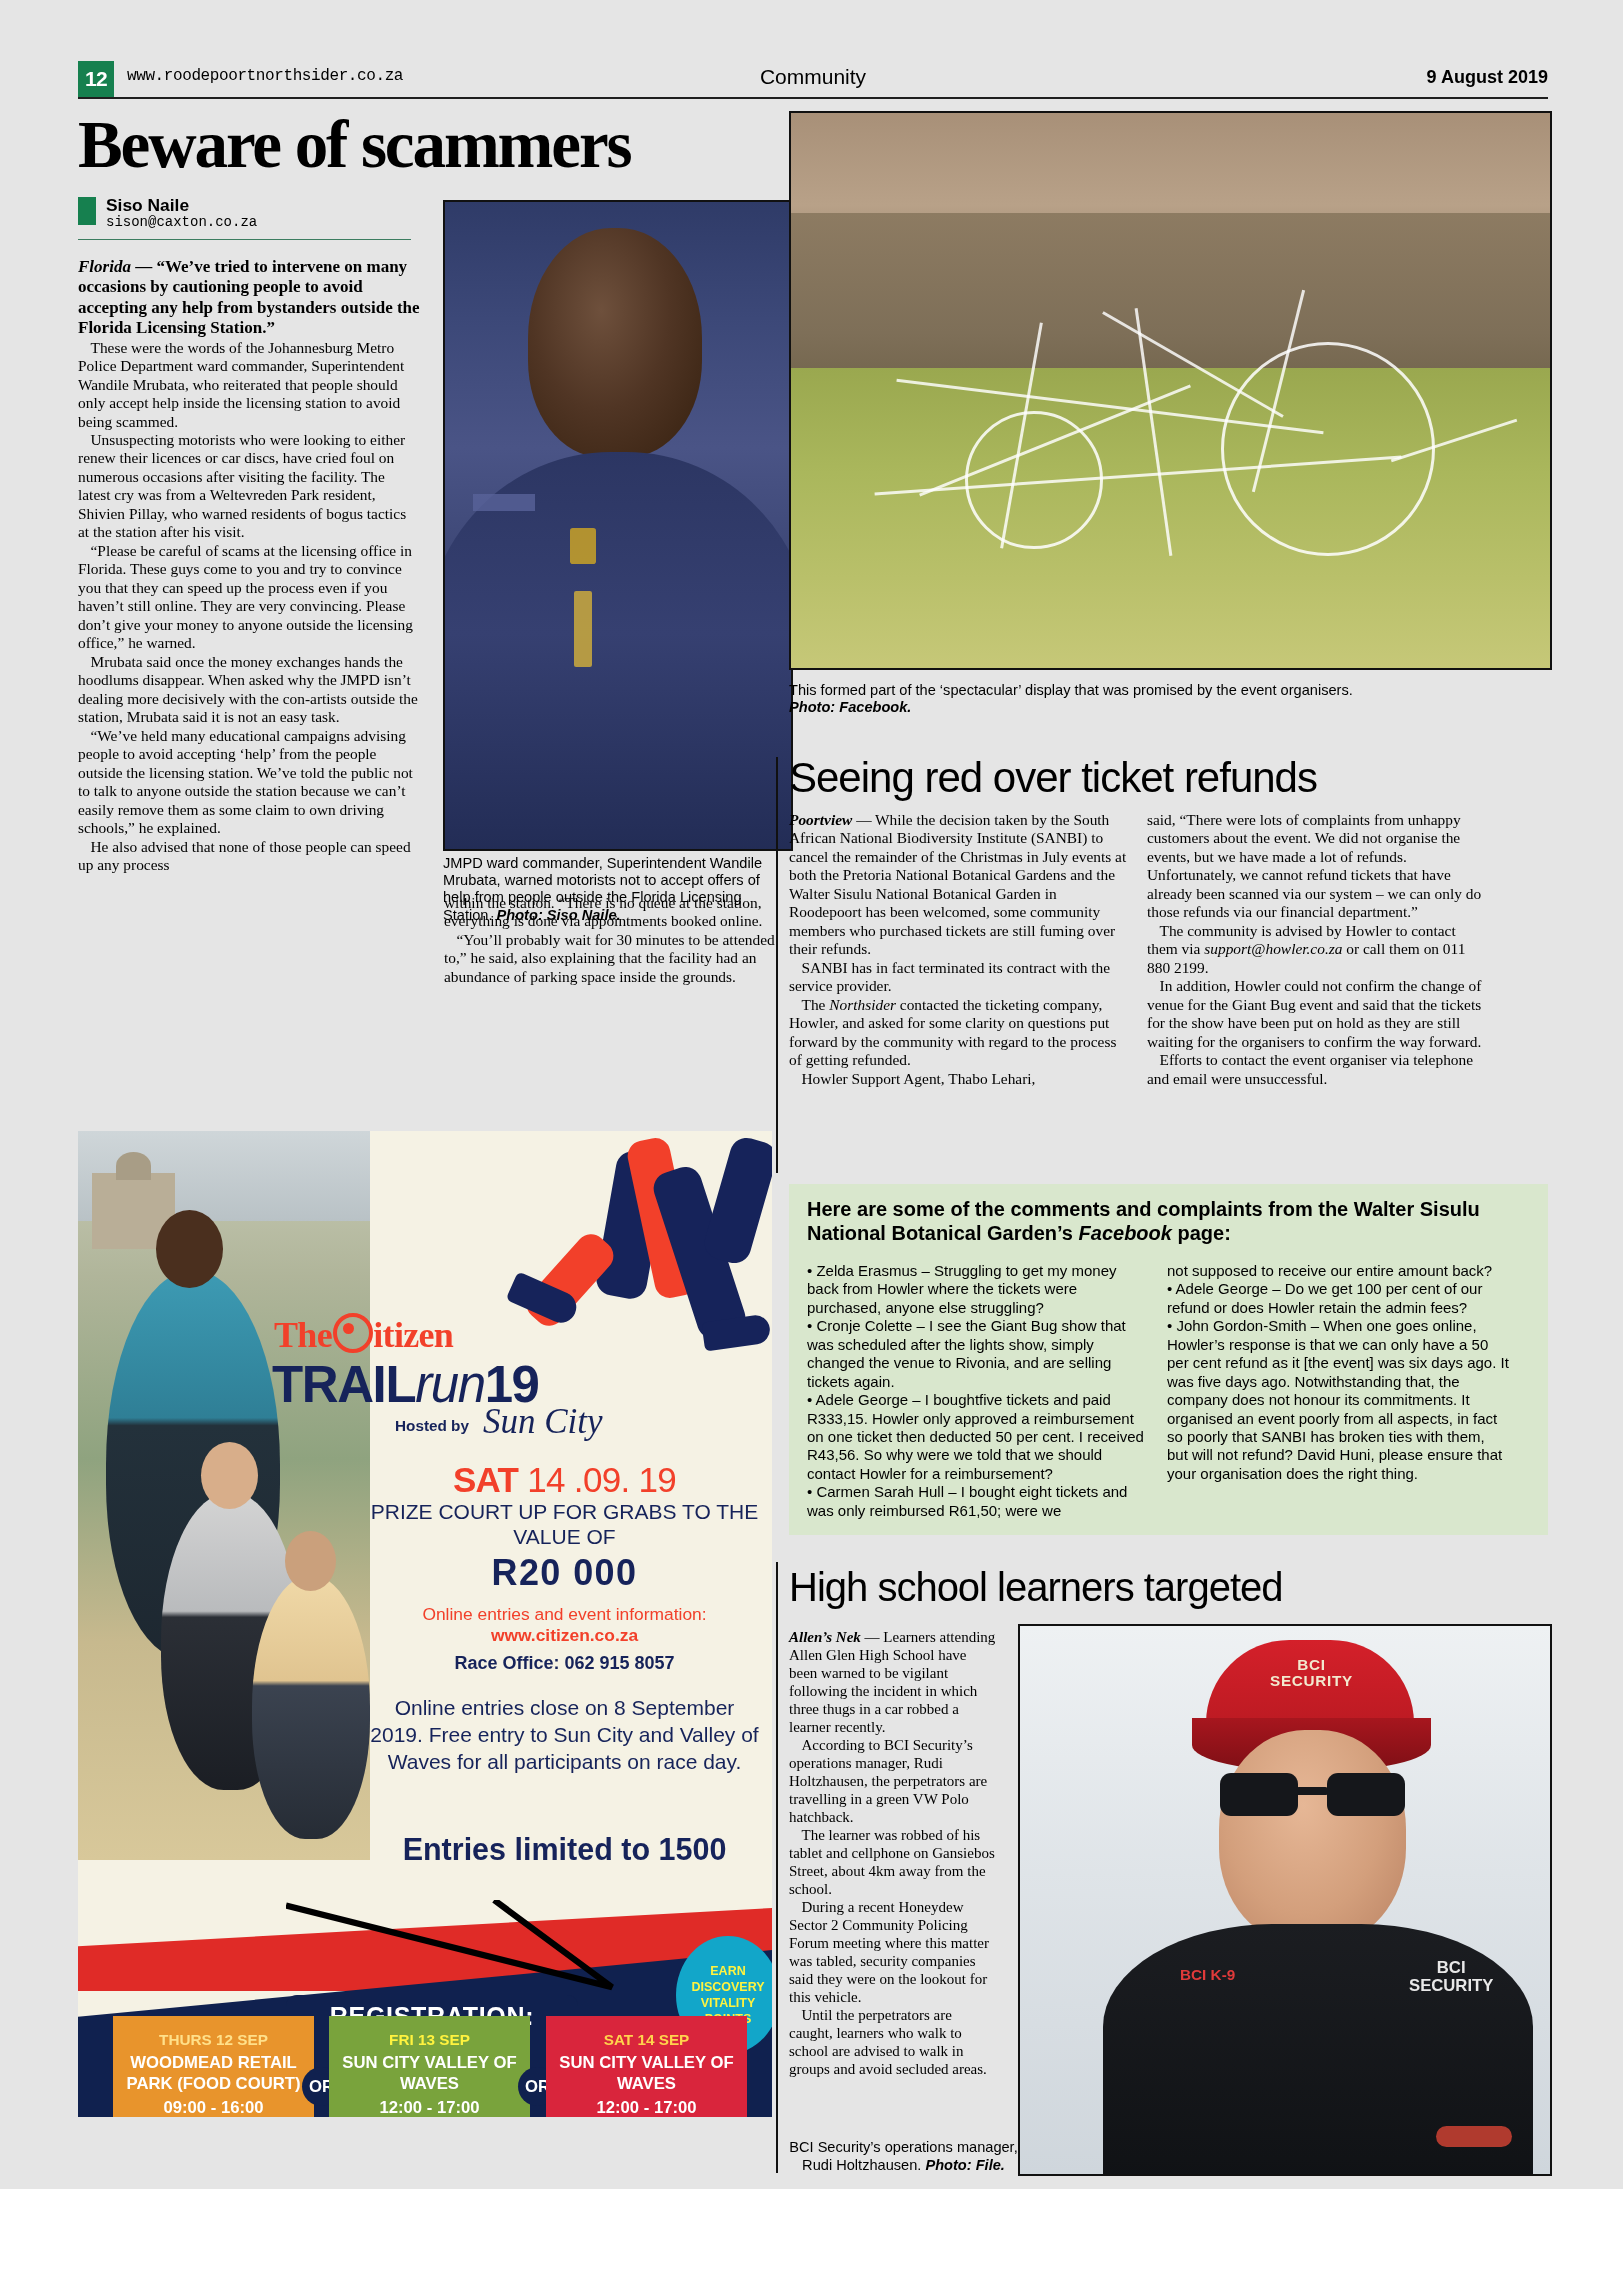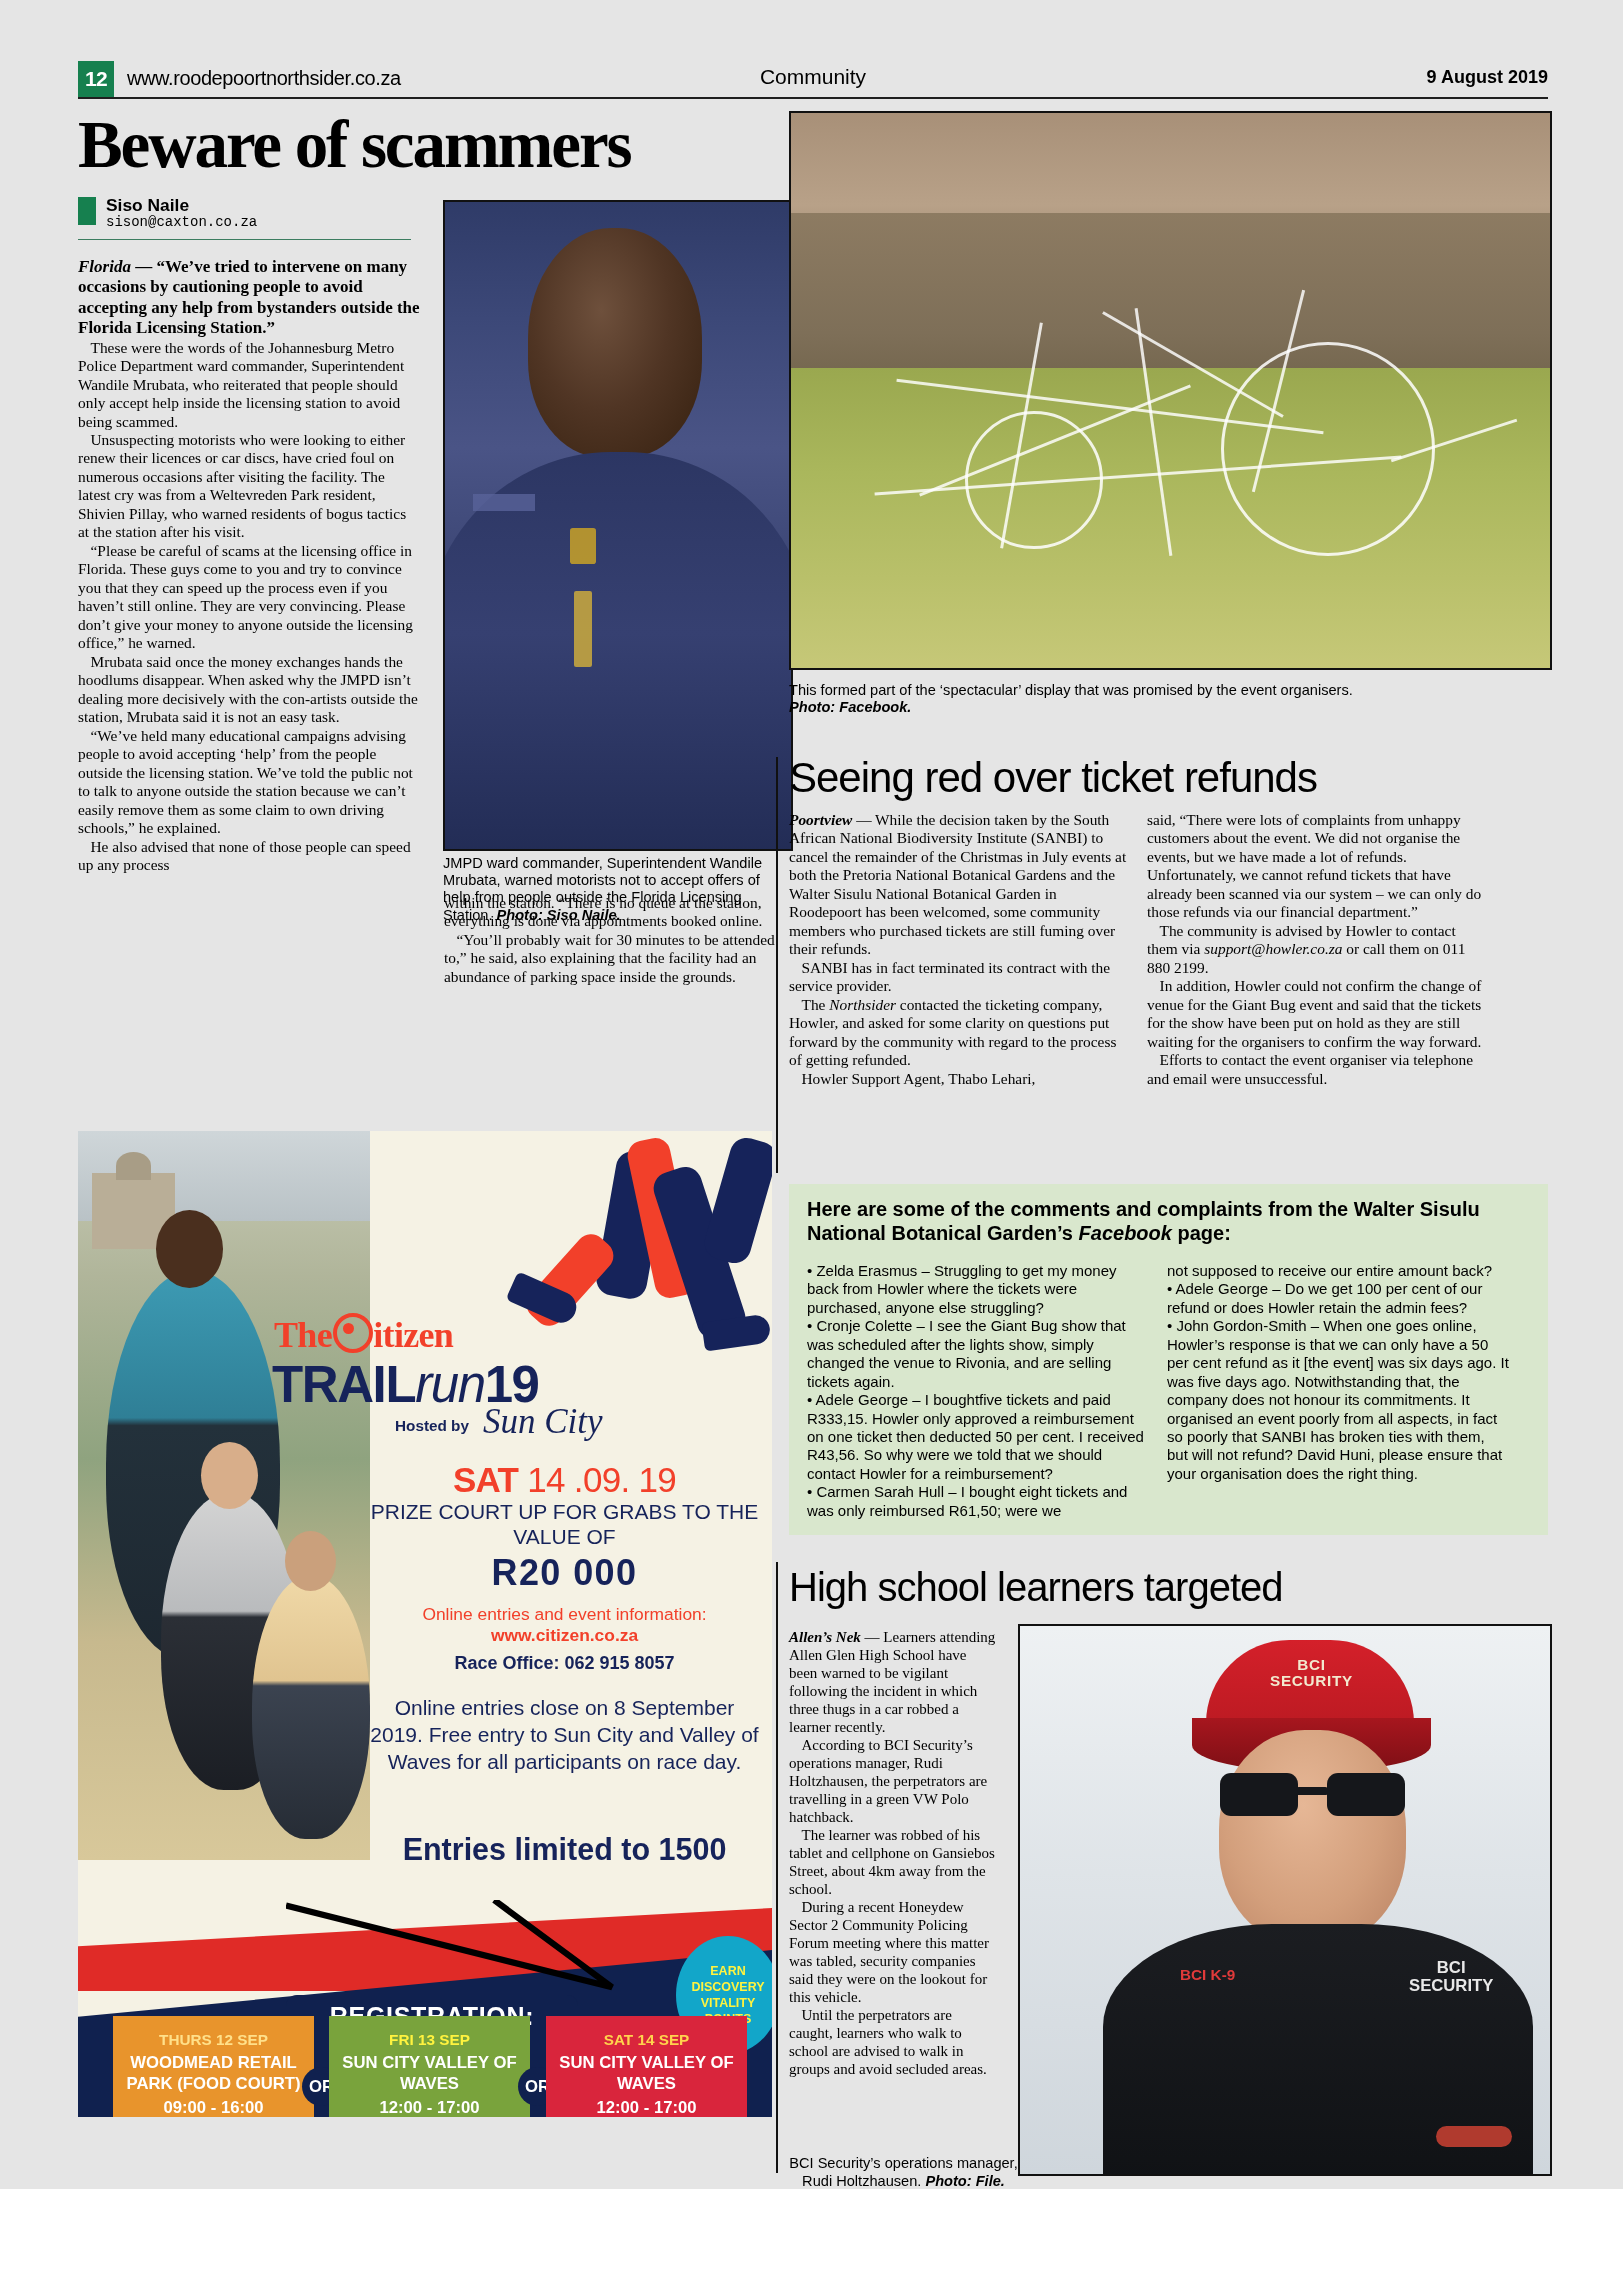--- a/index.html
+++ b/index.html
@@ -4,21 +4,21 @@
 <style>
   html,body{margin:0;padding:0;background:#ffffff;}
   body{width:1624px;height:2295px;position:relative;font-family:"Liberation Serif",serif;color:#000;}
   .page{position:absolute;inset:0;width:1624px;height:2189px;overflow:hidden;background:#e5e5e5;}
 
   
   .masthead{position:absolute;left:78px;top:61px;width:1470px;height:36px;}
   .pagenum{position:absolute;left:0;top:0;width:36px;height:36px;background:#16804f;color:#fff;
            font-family:"Liberation Sans",sans-serif;font-weight:bold;font-size:21px;
            display:flex;align-items:center;justify-content:center;letter-spacing:-0.7px;}
-  .siteurl{position:absolute;left:49px;top:5.6px;font-family:Liberation Sans, sans-serif;font-size:20px;letter-spacing:-0.4px;}
+  .siteurl{position:absolute;left:49px;top:5.6px;font-family:Liberation Mono, monospace;font-size:16px;letter-spacing:-0.4px;}
   .section-name{position:absolute;left:0;right:0;top:4.2px;text-align:center;font-family:"Liberation Sans",sans-serif;font-size:21px;}
   .issue-date{position:absolute;right:0;top:5.6px;font-family:"Liberation Sans",sans-serif;font-weight:bold;font-size:18px;}
   .rule-top{position:absolute;left:78px;top:97px;width:1470px;height:2.1px;background:#1f1f1f;}
 
   
   .headline-main{position:absolute;left:78px;top:111px;width:694px;
       font-family:"Liberation Serif",serif;font-weight:bold;font-size:67px;line-height:1.0;letter-spacing:-2.1px;}
 
   
   .byline{position:absolute;left:78px;top:196px;width:340px;}
@@ -102,21 +102,21 @@
   .bci-glasses span.l{left:0;} .bci-glasses span.r{right:0;}
   .bci-glasses .bridge{position:absolute;left:76px;top:14px;width:32px;height:8.3px;background:#15171b;border-radius:2.8px;}
   .bci-shirt{position:absolute;left:83px;top:298px;width:430px;height:257px;border-radius:40% 40% 0 0;
     background:linear-gradient(#1b1d21 0%,#101215 100%);}
   .bci-logo-l{position:absolute;left:160px;top:340px;color:#e03a3a;font-family:"Liberation Sans",sans-serif;
     font-weight:bold;font-size:15.3px;}
   .bci-logo-r{position:absolute;left:389px;top:333px;color:#e8e8e8;font-family:"Liberation Sans",sans-serif;
     font-weight:bold;font-size:16.7px;text-align:center;line-height:1.1;}
   .bci-band{position:absolute;left:416px;top:500px;width:76px;height:21px;background:#b03a2e;border-radius:11px;}
   .cap-bci{position:absolute;left:789px;top:2139px;width:229px;text-align:center;
-    font-family:"Liberation Sans",sans-serif;font-size:14.6px;line-height:1.2;margin-top:16px;}
+    font-family:"Liberation Sans",sans-serif;font-size:14.6px;line-height:1.2;}
   .cap-bci b{font-style:italic;}
 
   
   .advert{position:absolute;left:78px;top:1131px;width:694px;height:986px;background:#f5f2e4;overflow:hidden;}
   .ad-photo{position:absolute;left:0;top:0;width:292px;height:729px;overflow:hidden;
     background:linear-gradient(#c9ccb7 0%,#b0b59a 20%,#8fa37f 45%,#c7b98e 70%,#d8c89a 100%);}
   .ad-photo .sky2{position:absolute;left:0;top:0;width:100%;height:90px;background:linear-gradient(#cfd6d9,#b9c2c6);}
   .ad-photo .bld{position:absolute;left:14px;top:42px;width:83px;height:76px;background:#b9ae97;}
   .ad-photo .dome{position:absolute;left:38px;top:21px;width:35px;height:28px;border-radius:50% 50% 0 0;background:#a89d86;}
   .runner{position:absolute;border-radius:50% 50% 45% 45%;}

